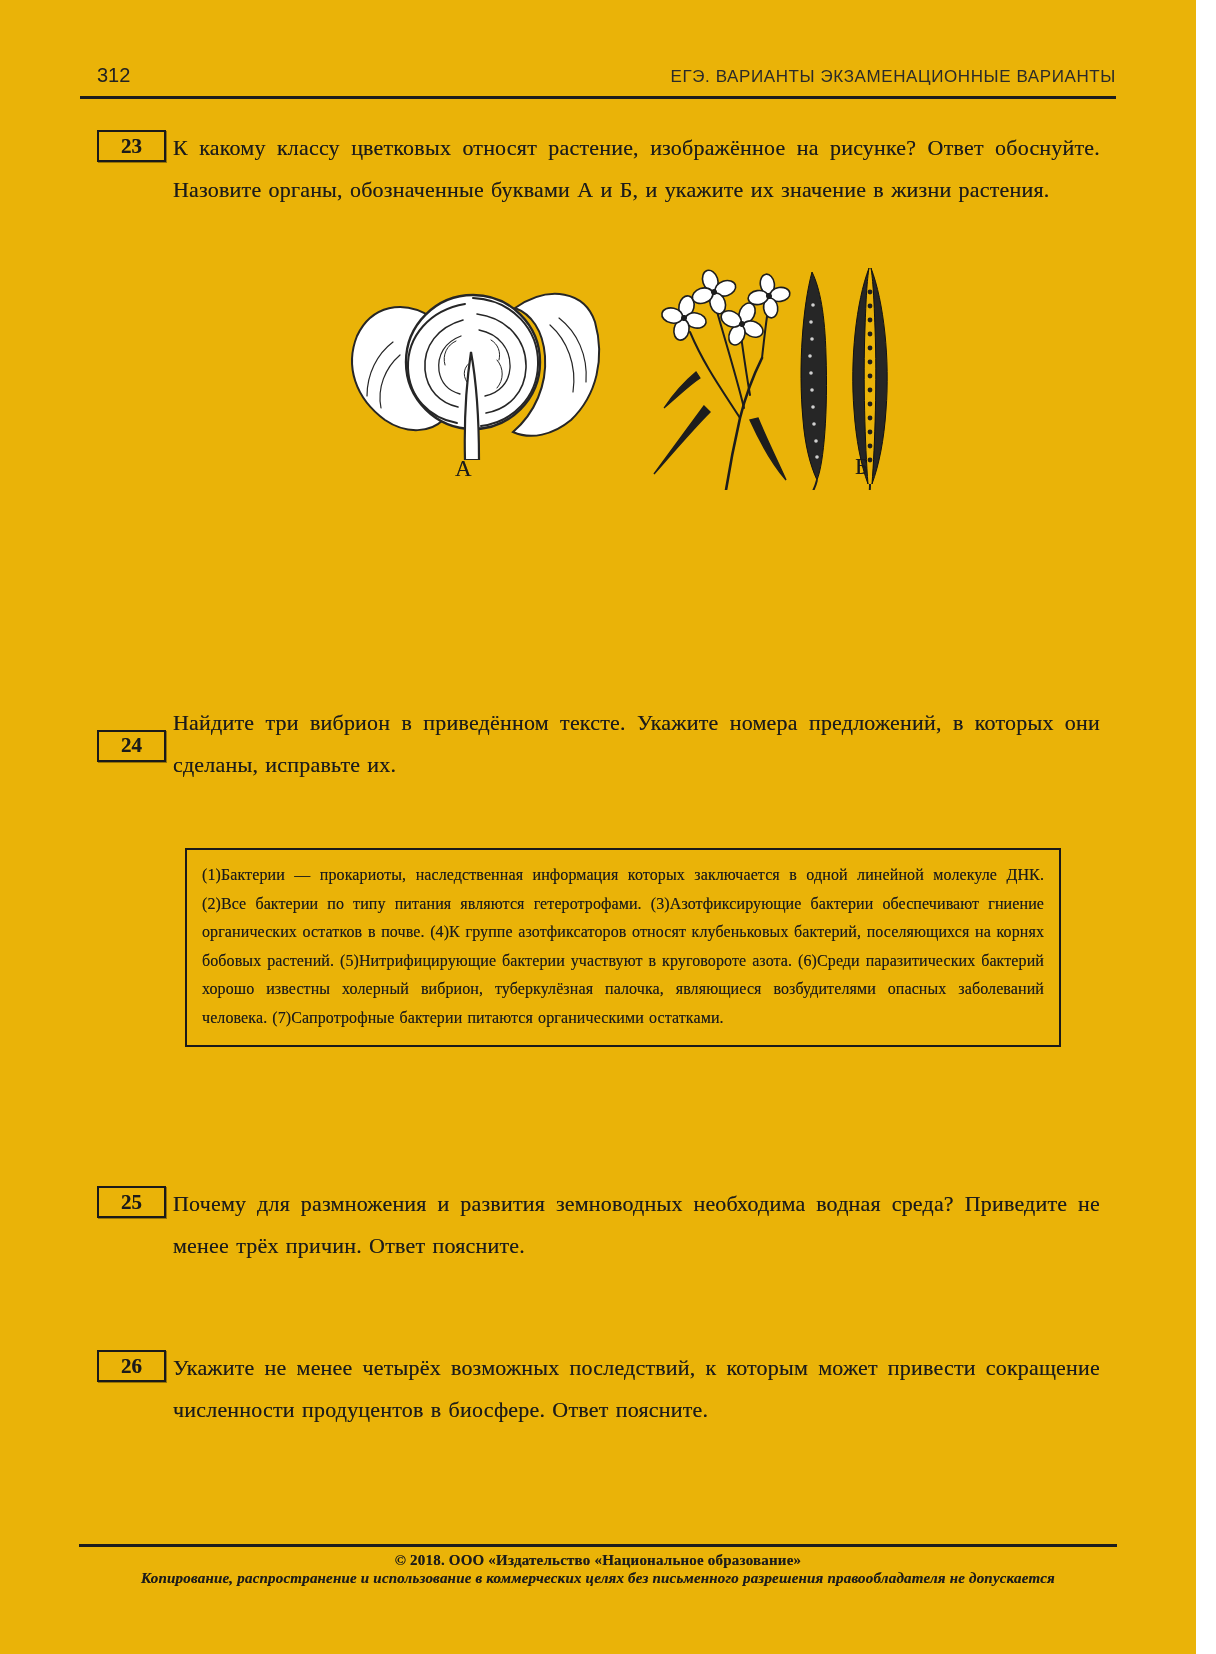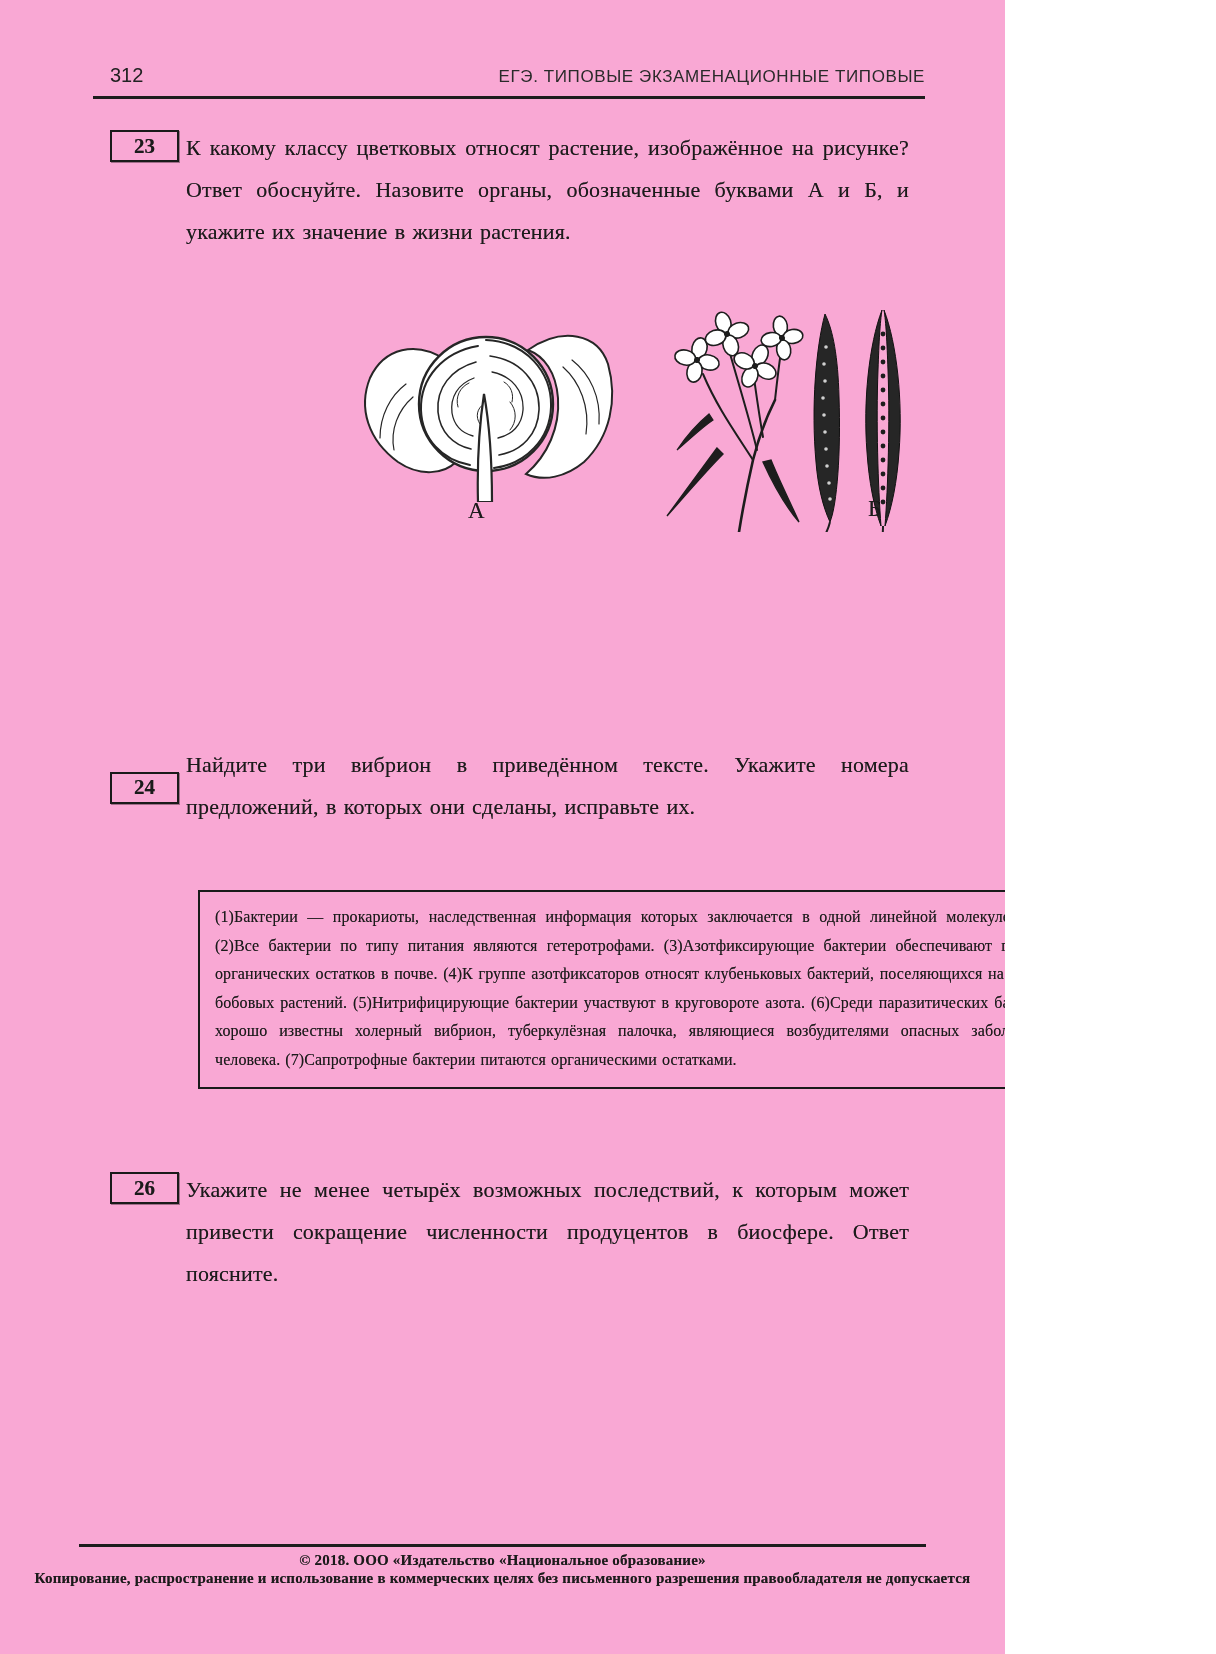--- a/index.html
+++ b/index.html
@@ -1,24 +1,23 @@
 <!DOCTYPE html>
 <html><head>
 <meta charset="utf-8">
 <style>
   html,body{margin:0;padding:0;background:#ffffff;}
   .page{
     position:relative;
-    width:992px;height:1654px;
-    background:#f9a8d4;
+    width:1196px;height:1654px;
+    background:#eab308;
     color:#1b1b1b;
     font-family:"Liberation Serif", serif;
     overflow:hidden;
     text-shadow:0 0 .4px rgba(20,20,20,.55);
-    padding-left:13px;
   }
   
   .header{
     margin:0 80px;
     padding:64px 0 9px 0;
     border-bottom:3px solid #1d1d1d;
     display:flex;justify-content:space-between;align-items:flex-end;
   }
   .page-num{
     font-family:"Liberation Sans", sans-serif;
@@ -76,32 +75,32 @@
   }
   
   .footer{position:absolute;left:0;right:0;top:1544px;}
   .footer-rule{margin:0 79px;border-top:3px solid #1d1d1d;}
   .footer-line1{
     margin-top:5px;text-align:center;
     font-size:15px;font-weight:600;letter-spacing:.2px;
   }
   .footer-line2{
     margin-top:1px;text-align:center;
-    font-size:15px;font-weight:600;letter-spacing:.2px;
+    font-size:15px;font-weight:600;letter-spacing:.2px;font-style:italic;
   }
   svg{display:block;}
 </style>
 </head>
 <body>
 
 <div class="page">
 
   <div class="header">
     <span class="page-num">312</span>
-    <span class="header-title">ЕГЭ. ТИПОВЫЕ ЭКЗАМЕНАЦИОННЫЕ ТИПОВЫЕ</span>
+    <span class="header-title">ЕГЭ. ВАРИАНТЫ ЭКЗАМЕНАЦИОННЫЕ ВАРИАНТЫ</span>
   </div>
 
   <div class="main">
 
     <div class="question q23">
       <div class="qnum">23</div>
       <div class="qtext">К какому классу цветковых относят растение, изображённое на рисунке? Ответ обоснуйте. Назовите органы, обозначенные буквами А и Б, и укажите их значение в жизни растения.</div>
     </div>
 
     <div class="figure">
@@ -218,20 +217,24 @@
       <span class="fig-label label-b">Б</span>
     </div>
 
     <div class="question q24">
       <div class="qnum">24</div>
       <div class="qtext">Найдите три вибрион в приведённом тексте. Укажите номера предложений, в которых они сделаны, исправьте их.</div>
     </div>
 
     <div class="passage-box">(1)Бактерии — прокариоты, наследственная информация которых заключается в одной линейной молекуле ДНК. (2)Все бактерии по типу питания являются гетеротрофами. (3)Азотфиксирующие бактерии обеспечивают гниение органических остатков в почве. (4)К группе азотфиксаторов относят клубеньковых бактерий, поселяющихся на корнях бобовых растений. (5)Нитрифицирующие бактерии участвуют в круговороте азота. (6)Среди паразитических бактерий хорошо известны холерный вибрион, туберкулёзная палочка, являющиеся возбудителями опасных заболеваний человека. (7)Сапротрофные бактерии питаются органическими остатками.</div>
 
+    <div class="question q25">
+      <div class="qnum">25</div>
+      <div class="qtext">Почему для размножения и развития земноводных необходима водная среда? Приведите не менее трёх причин. Ответ поясните.</div>
+    </div>
 
     <div class="question q26">
       <div class="qnum">26</div>
       <div class="qtext">Укажите не менее четырёх возможных последствий, к которым может привести сокращение численности продуцентов в биосфере. Ответ поясните.</div>
     </div>
 
   </div>
 
   <div class="footer">
     <div class="footer-rule"></div>

